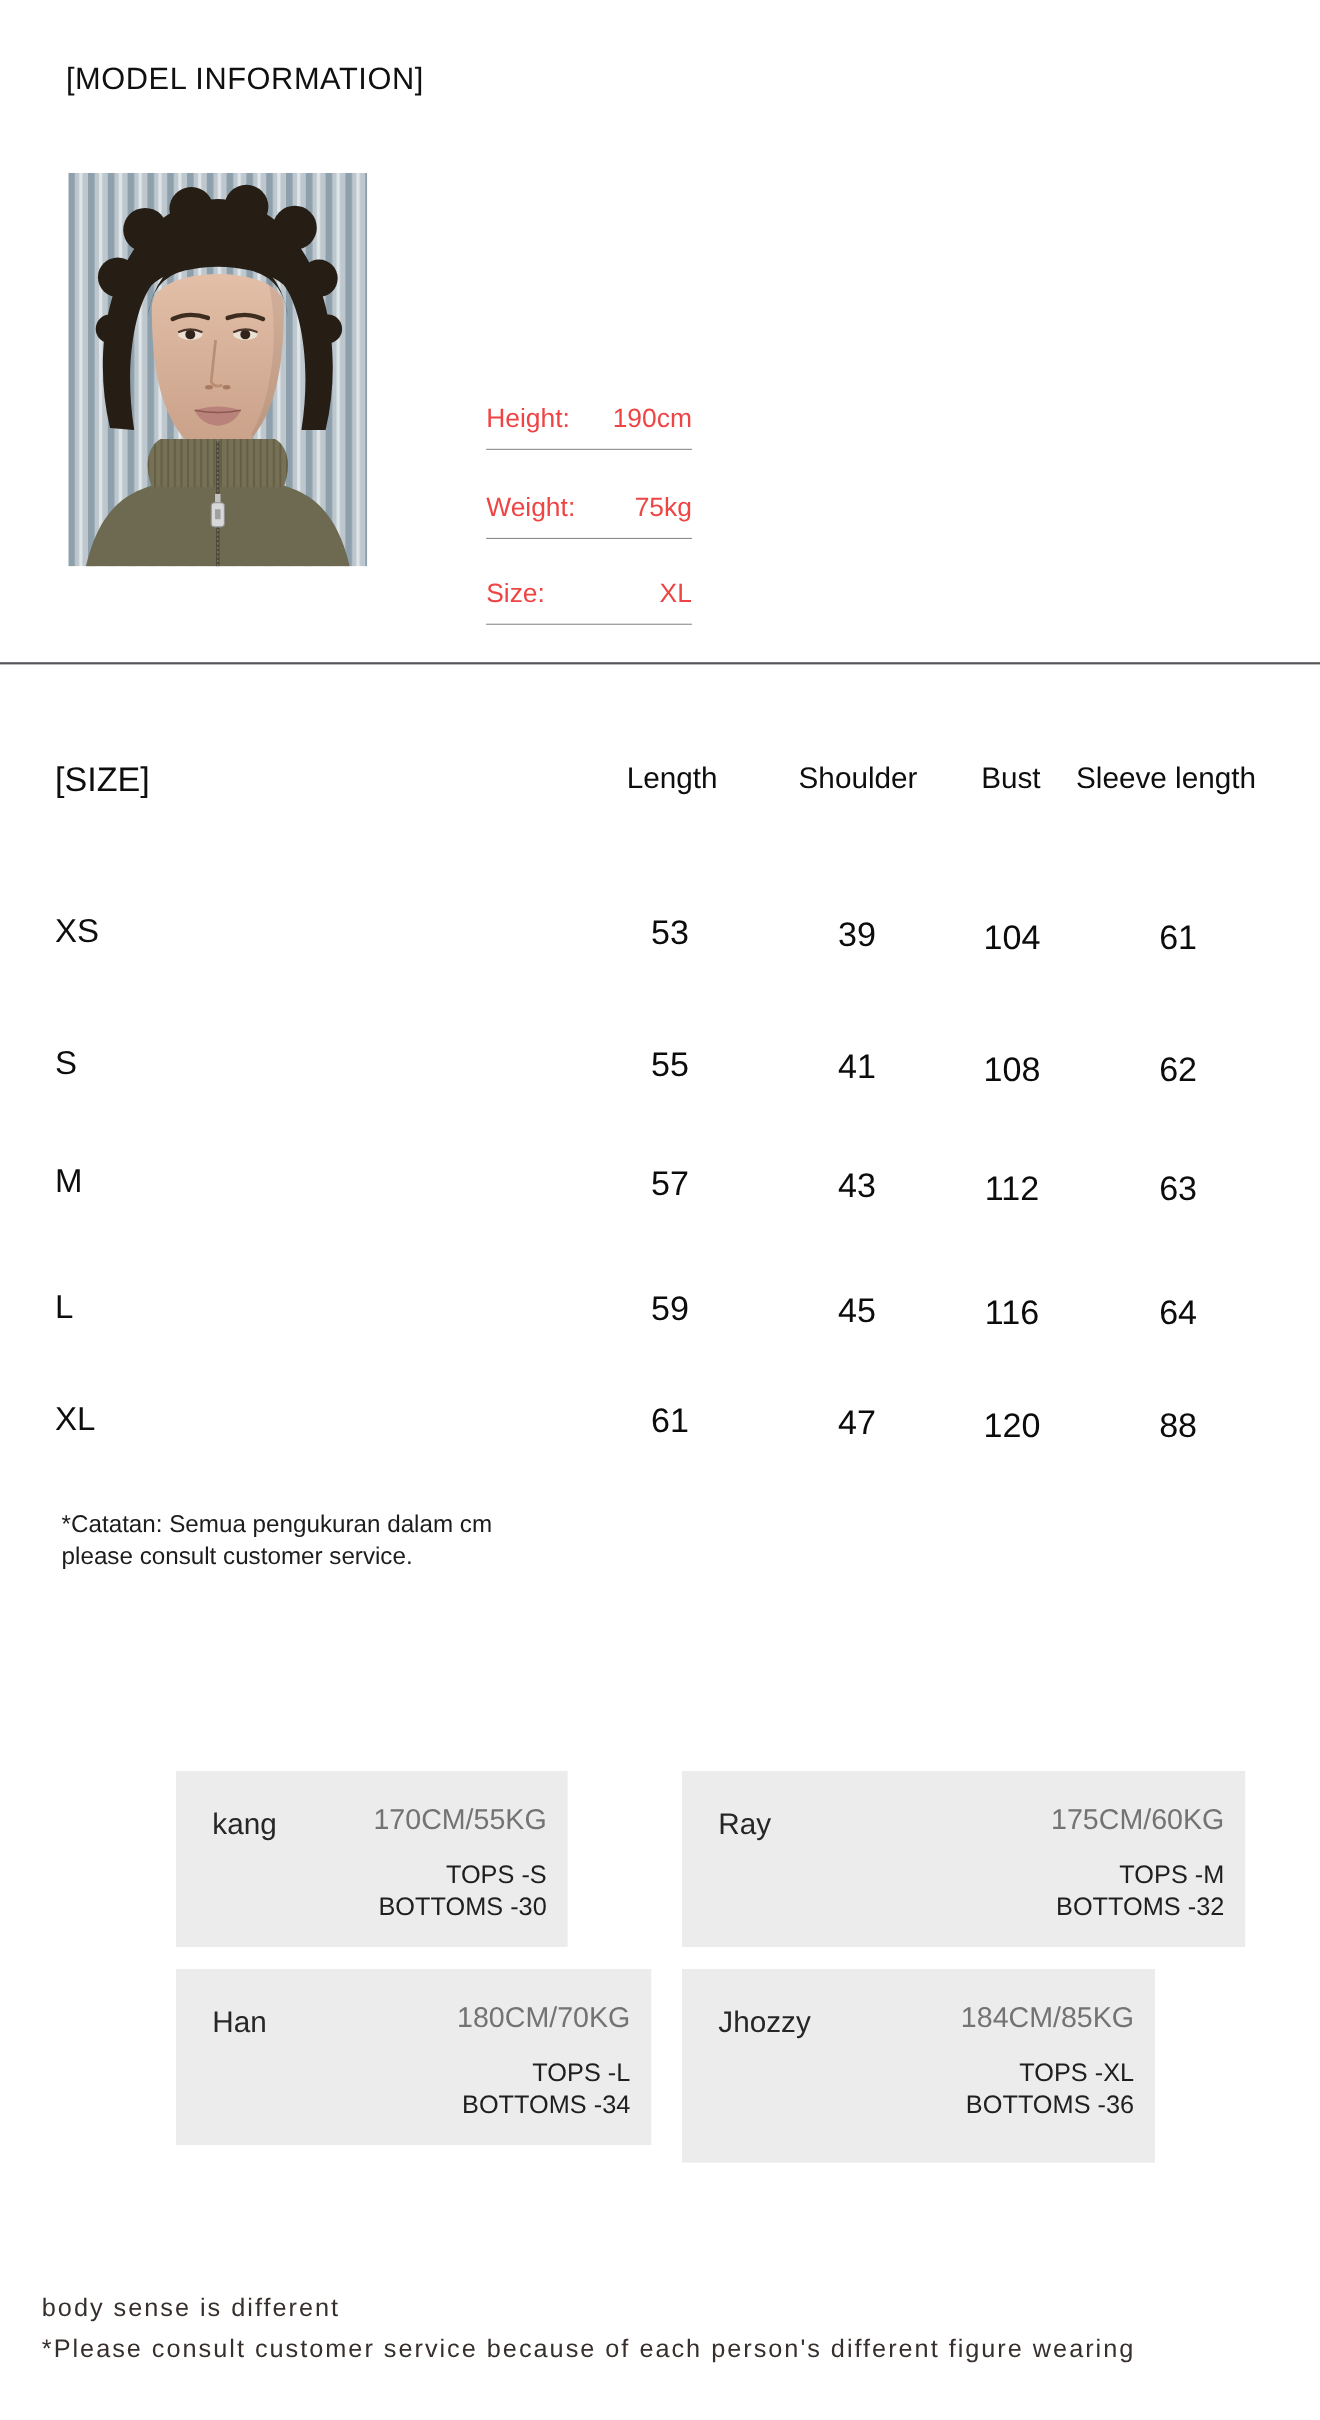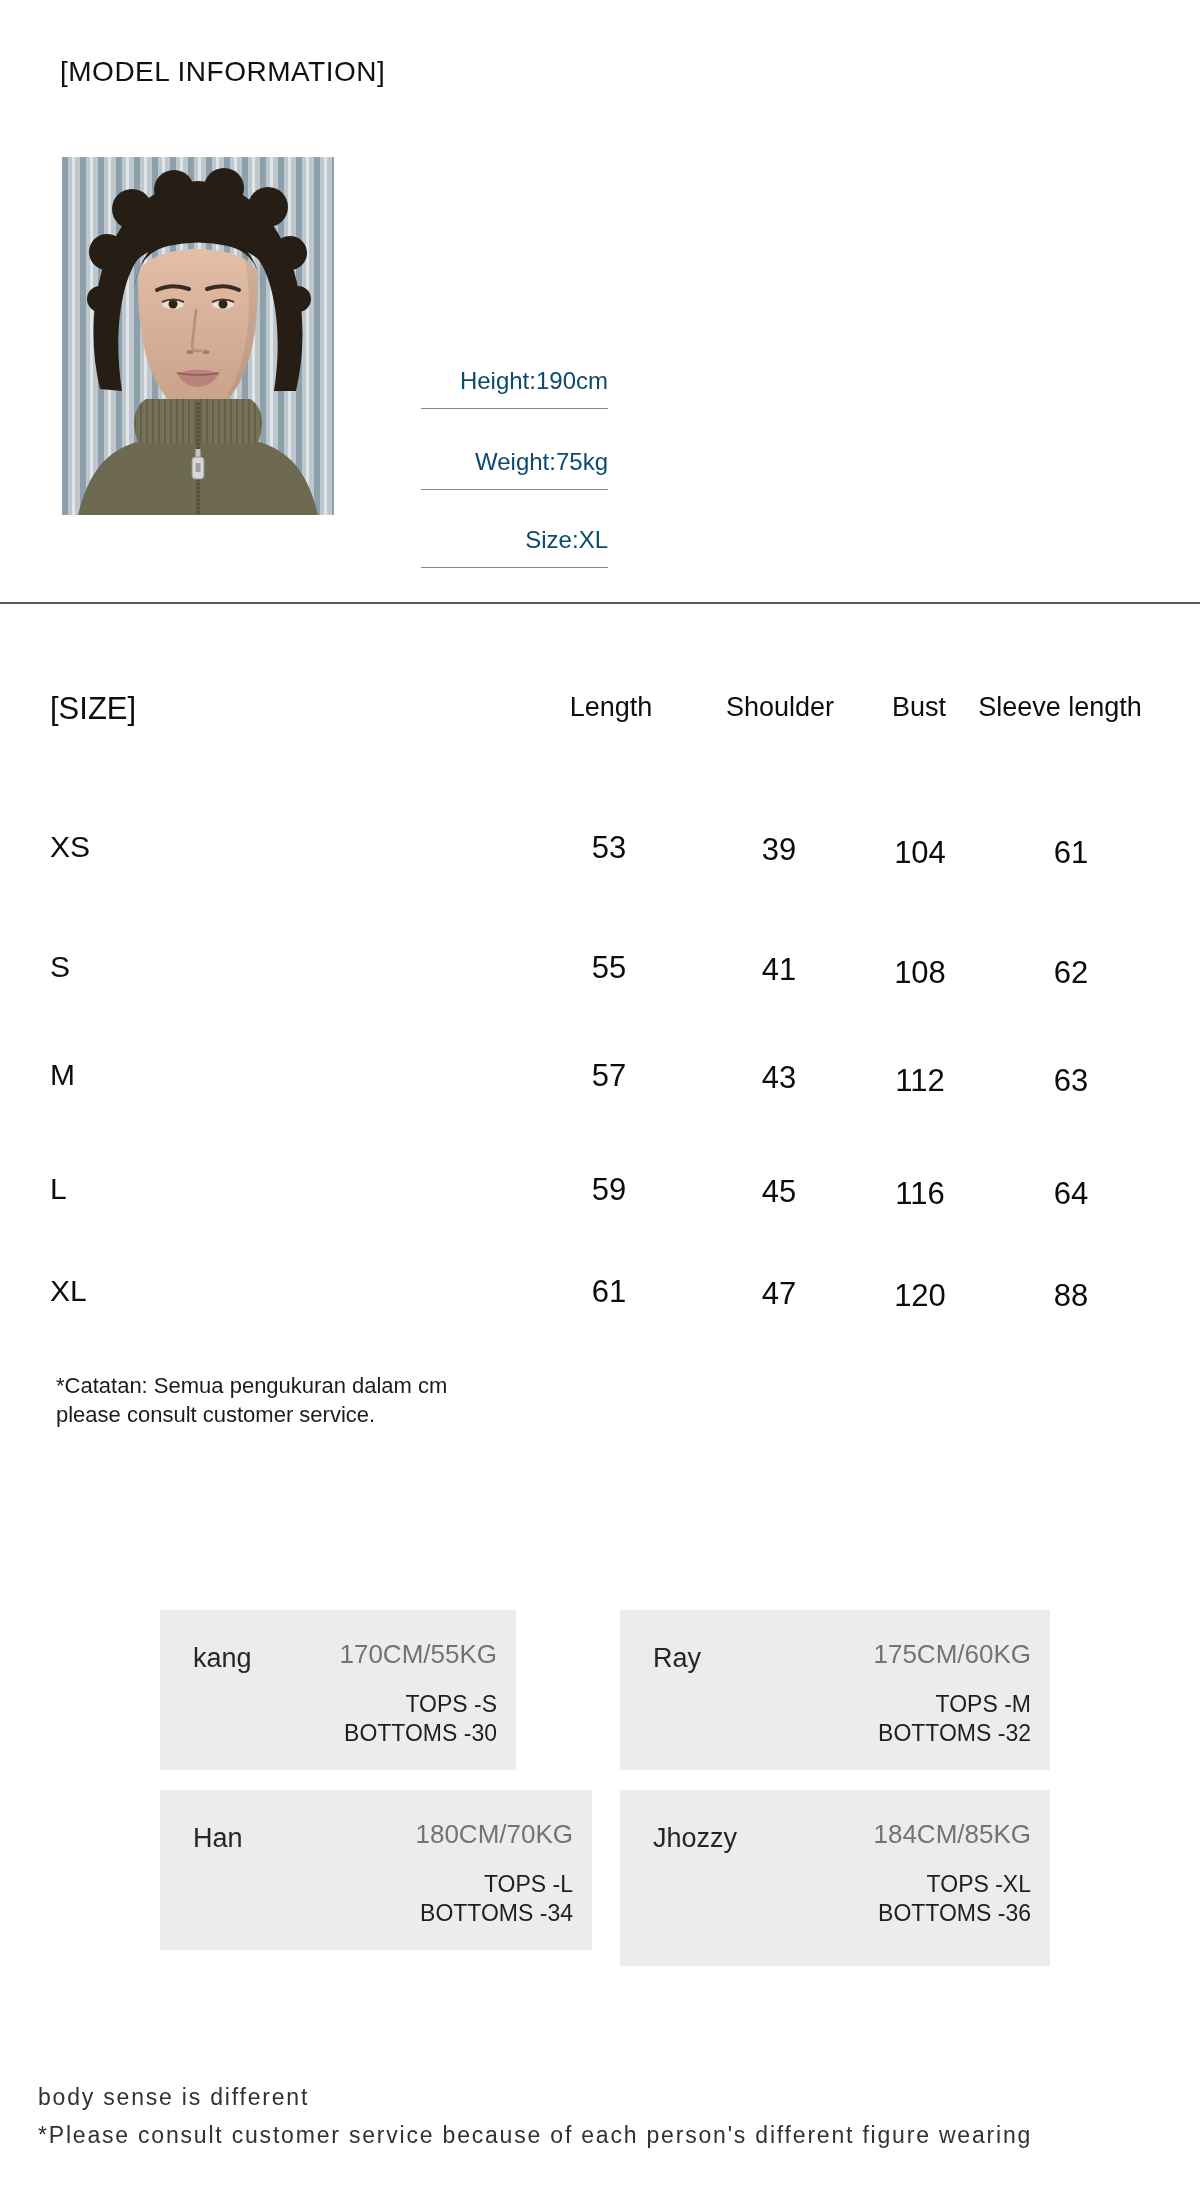--- a/index.html
+++ b/index.html
@@ -7,23 +7,23 @@
     position:relative; width:1200px; height:2200px; overflow:hidden;
     background:var(--page-bg,#fff);
     font-family:"Liberation Sans", sans-serif;
     color:var(--text,#111);
   }
 
   .page-title { position:absolute; left:60px; top:56px; font-size:28px; letter-spacing:.5px; color:#101010; }
 
   .photo { position:absolute; left:62px; top:157px; width:272px; height:358px; overflow:hidden; }
 
-  .stat-row { position:absolute; left:421px; width:187px; height:41px;
-    display:flex; justify-content:flex-end; align-items:flex-start;
-    font-size:24px; color:#0c4a6e;
+  .stat-row { position:absolute; left:442px; width:187px; height:41px;
+    display:flex; justify-content:space-between; align-items:flex-start;
+    font-size:24px; color:#ef4444;
     border-bottom:1px solid var(--stat-underline,#8a8a8a); }
 
   .divider { position:absolute; left:0; top:602px; width:1200px; height:2px; background:var(--divider,#57545a); }
 
   .size-heading { position:absolute; left:50px; top:691px; font-size:31px; color:#0e0e0e; }
   .hcell { position:absolute; top:692px; transform:translateX(-50%); font-size:27px; color:#0e0e0e; white-space:nowrap; }
   .row-label { position:absolute; left:50px; font-size:30px; color:#0e0e0e; }
   .cell { position:absolute; transform:translateX(-50%); font-size:31px; color:#0c0c0c; }
 
   .notes { position:absolute; left:56px; top:1371px; font-size:22px; line-height:29px; color:#1c1c1c; white-space:nowrap; }
@@ -169,21 +169,21 @@
     <div>*Catatan: Semua pengukuran dalam cm</div>
     <div>please consult customer service.</div>
   </div>
 
   <div class="fit-box" style="left:160px;top:1610px;width:356px;height:160px">
     <span class="fit-name">kang</span>
     <span class="fit-body">170CM/55KG</span>
     <span class="fit-top">TOPS -S</span>
     <span class="fit-bottom">BOTTOMS -30</span>
   </div>
-  <div class="fit-box" style="left:620px;top:1610px;width:430px;height:160px">
+  <div class="fit-box" style="left:620px;top:1610px;width:512px;height:160px">
     <span class="fit-name">Ray</span>
     <span class="fit-body">175CM/60KG</span>
     <span class="fit-top">TOPS -M</span>
     <span class="fit-bottom">BOTTOMS -32</span>
   </div>
   <div class="fit-box" style="left:160px;top:1790px;width:432px;height:160px">
     <span class="fit-name">Han</span>
     <span class="fit-body">180CM/70KG</span>
     <span class="fit-top">TOPS -L</span>
     <span class="fit-bottom">BOTTOMS -34</span>

